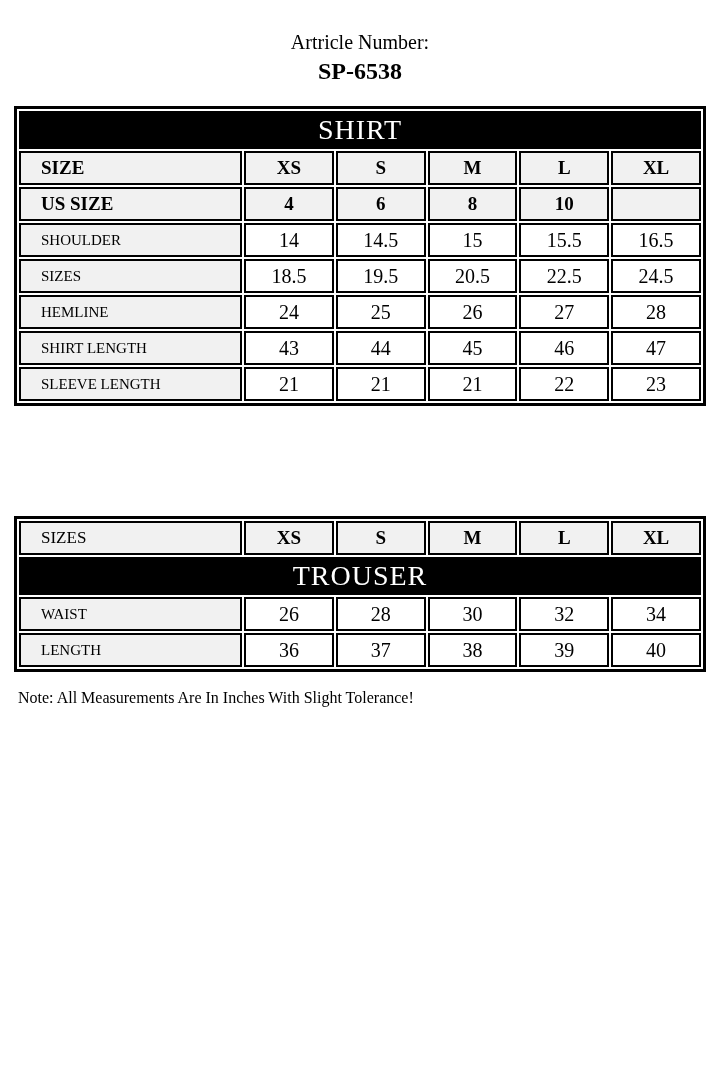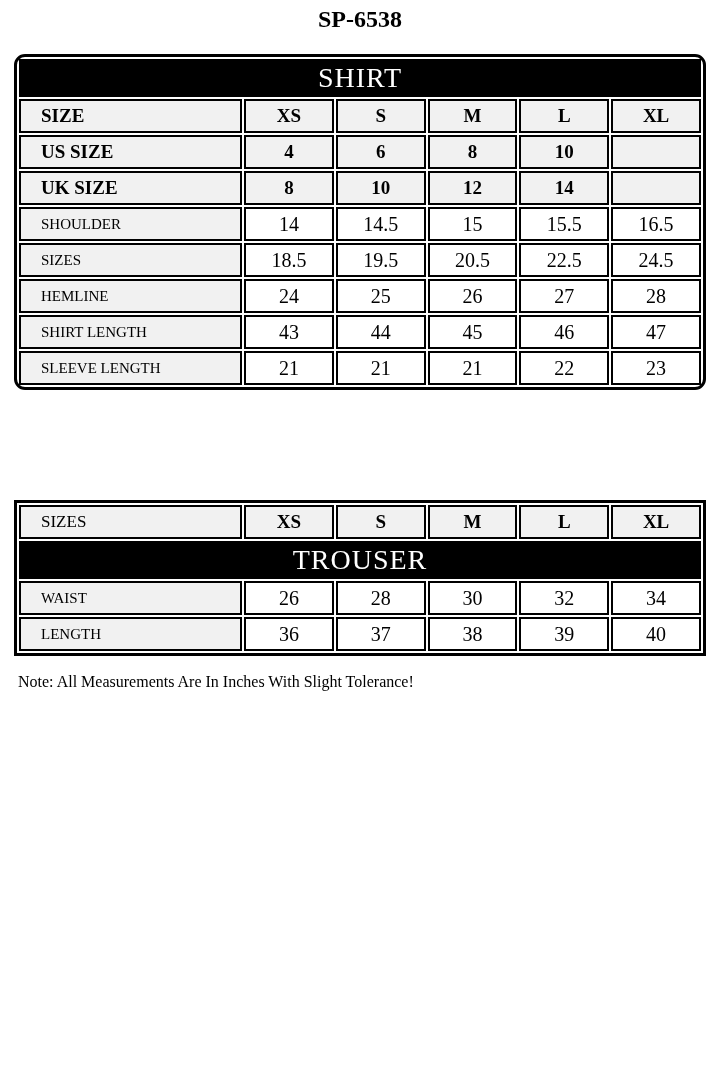--- a/index.html
+++ b/index.html
@@ -37,21 +37,21 @@
   }
   table.size-table {
     width: 692px;
     margin-left: 14px;
     border-collapse: separate;
     border-spacing: 2px;
     border: 3px solid #000000;
     background: #ffffff;
     table-layout: fixed;
   }
-  table.size-table.shirt { margin-top: 23px; border-radius: 11px; }
+  table.size-table.shirt { margin-top: 23px; }
   table.size-table.trouser { margin-top: 110px; }
   .size-table td {
     box-sizing: border-box;
     border: 2px solid #000000;
     height: 34px;
     vertical-align: middle;
     background: #ffffff;
     overflow: hidden;
     white-space: nowrap;
   }
@@ -82,20 +82,21 @@
     margin: 16px 0 0 18px;
     font-size: 16px;
     line-height: 1.2;
   }
 </style>
 </head>
 <body>
 
 <div>
 
+  <div class="article-label">Artricle Number:</div>
   <div class="article-number">SP-6538</div>
 
   <table class="size-table shirt">
     <colgroup>
       <col style="width:223px">
       <col>
         <col>
         <col>
         <col>
         <col>
@@ -114,28 +115,20 @@
       </tr>
       <tr>
         <td class="lbl fw-b fs-hdr">US SIZE</td>
         <td class="val shade fw-b fs-hdr">4</td>
         <td class="val shade fw-b fs-hdr">6</td>
         <td class="val shade fw-b fs-hdr">8</td>
         <td class="val shade fw-b fs-hdr">10</td>
         <td class="val shade fw-b fs-hdr"></td>
       </tr>
       <tr>
-        <td class="lbl fw-b fs-hdr">UK SIZE</td>
-        <td class="val shade fw-b fs-hdr">8</td>
-        <td class="val shade fw-b fs-hdr">10</td>
-        <td class="val shade fw-b fs-hdr">12</td>
-        <td class="val shade fw-b fs-hdr">14</td>
-        <td class="val shade fw-b fs-hdr"></td>
-      </tr>
-      <tr>
         <td class="lbl fs-lblS">SHOULDER</td>
         <td class="val fs-val">14</td>
         <td class="val fs-val">14.5</td>
         <td class="val fs-val">15</td>
         <td class="val fs-val">15.5</td>
         <td class="val fs-val">16.5</td>
       </tr>
       <tr>
         <td class="lbl fs-lblS">SIZES</td>
         <td class="val fs-val">18.5</td>

